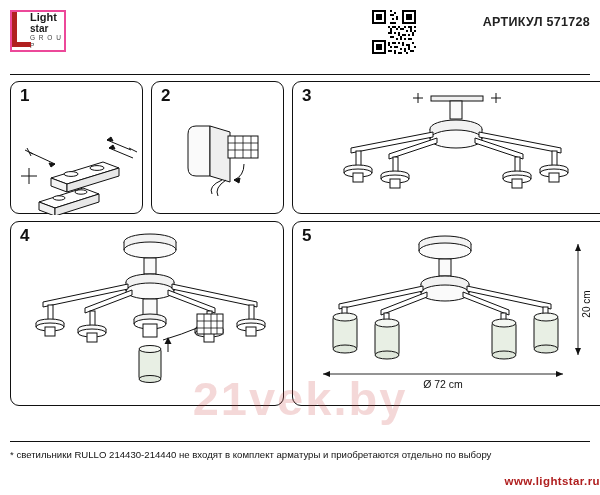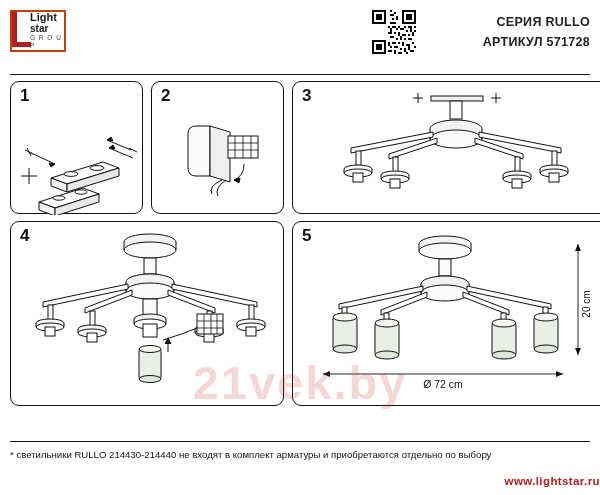--- a/index.html
+++ b/index.html
@@ -10,21 +10,21 @@
     color:#111;
     position:relative;
     overflow:hidden;
   }
   .page{position:relative;width:600px;height:495px;box-sizing:border-box;padding:8px 10px;}
 
   
   .header{display:flex;align-items:flex-start;height:62px;}
   .logo{width:62px;flex:0 0 62px;position:relative;padding-top:2px;}
   .logo-box{
-    border:2px solid #c2410c;
+    border:2px solid #ec4899;
     width:56px;height:42px;box-sizing:border-box;
     display:flex;flex-direction:column;justify-content:center;
     padding-left:4px;
   }
   .logo-l{
     position:absolute;left:2px;top:4px;width:14px;height:30px;
     border-left:5px solid #b02020;border-bottom:5px solid #b02020;
   }
   .logo-t1{font-size:11px;font-weight:bold;color:#1a1a1a;line-height:11px;padding-left:14px;}
   .logo-t2{font-size:10px;font-weight:bold;color:#1a1a1a;line-height:11px;padding-left:14px;}
@@ -74,21 +74,21 @@
   .footnote{
     position:absolute;left:10px;right:10px;bottom:34px;
     font-size:9.6px;color:#111;border-top:1px solid #111;padding-top:7px;
     line-height:12px;
   }
   .site{
     position:absolute;left:0;right:0;bottom:8px;text-align:right;
     font-size:11.5px;color:#b02020;font-weight:bold;letter-spacing:.4px;
   }
   .watermark{
-    position:absolute;left:0;right:0;top:355px;text-align:center;
+    position:absolute;left:0;right:0;top:371px;text-align:center;
     font-size:47px;font-weight:bold;color:rgba(200,60,60,.20);
     letter-spacing:2px;pointer-events:none;user-select:none;
   }
   svg{display:block;}
 </style>
 </head>
 <body>
 
 <div class="page">
 
@@ -162,21 +162,20 @@
           <rect x="8" y="20" width="2" height="1"></rect>
             <rect x="11" y="20" width="1" height="2"></rect>
             <rect x="13" y="21" width="2" height="1"></rect>
           <rect x="17" y="21" width="1" height="1"></rect>
             <rect x="19" y="20" width="2" height="1"></rect>
         </g>
       </svg>
     </div>
 
     <div class="series">
-      <div>СЕРИЯ RULLO</div>
       <div>АРТИКУЛ 571728</div>
     </div>
   </div>
 
   <hr class="hr">
 
   <div class="grid-row">
 
     <div class="panel panel-1">
       <div class="num">1</div>

